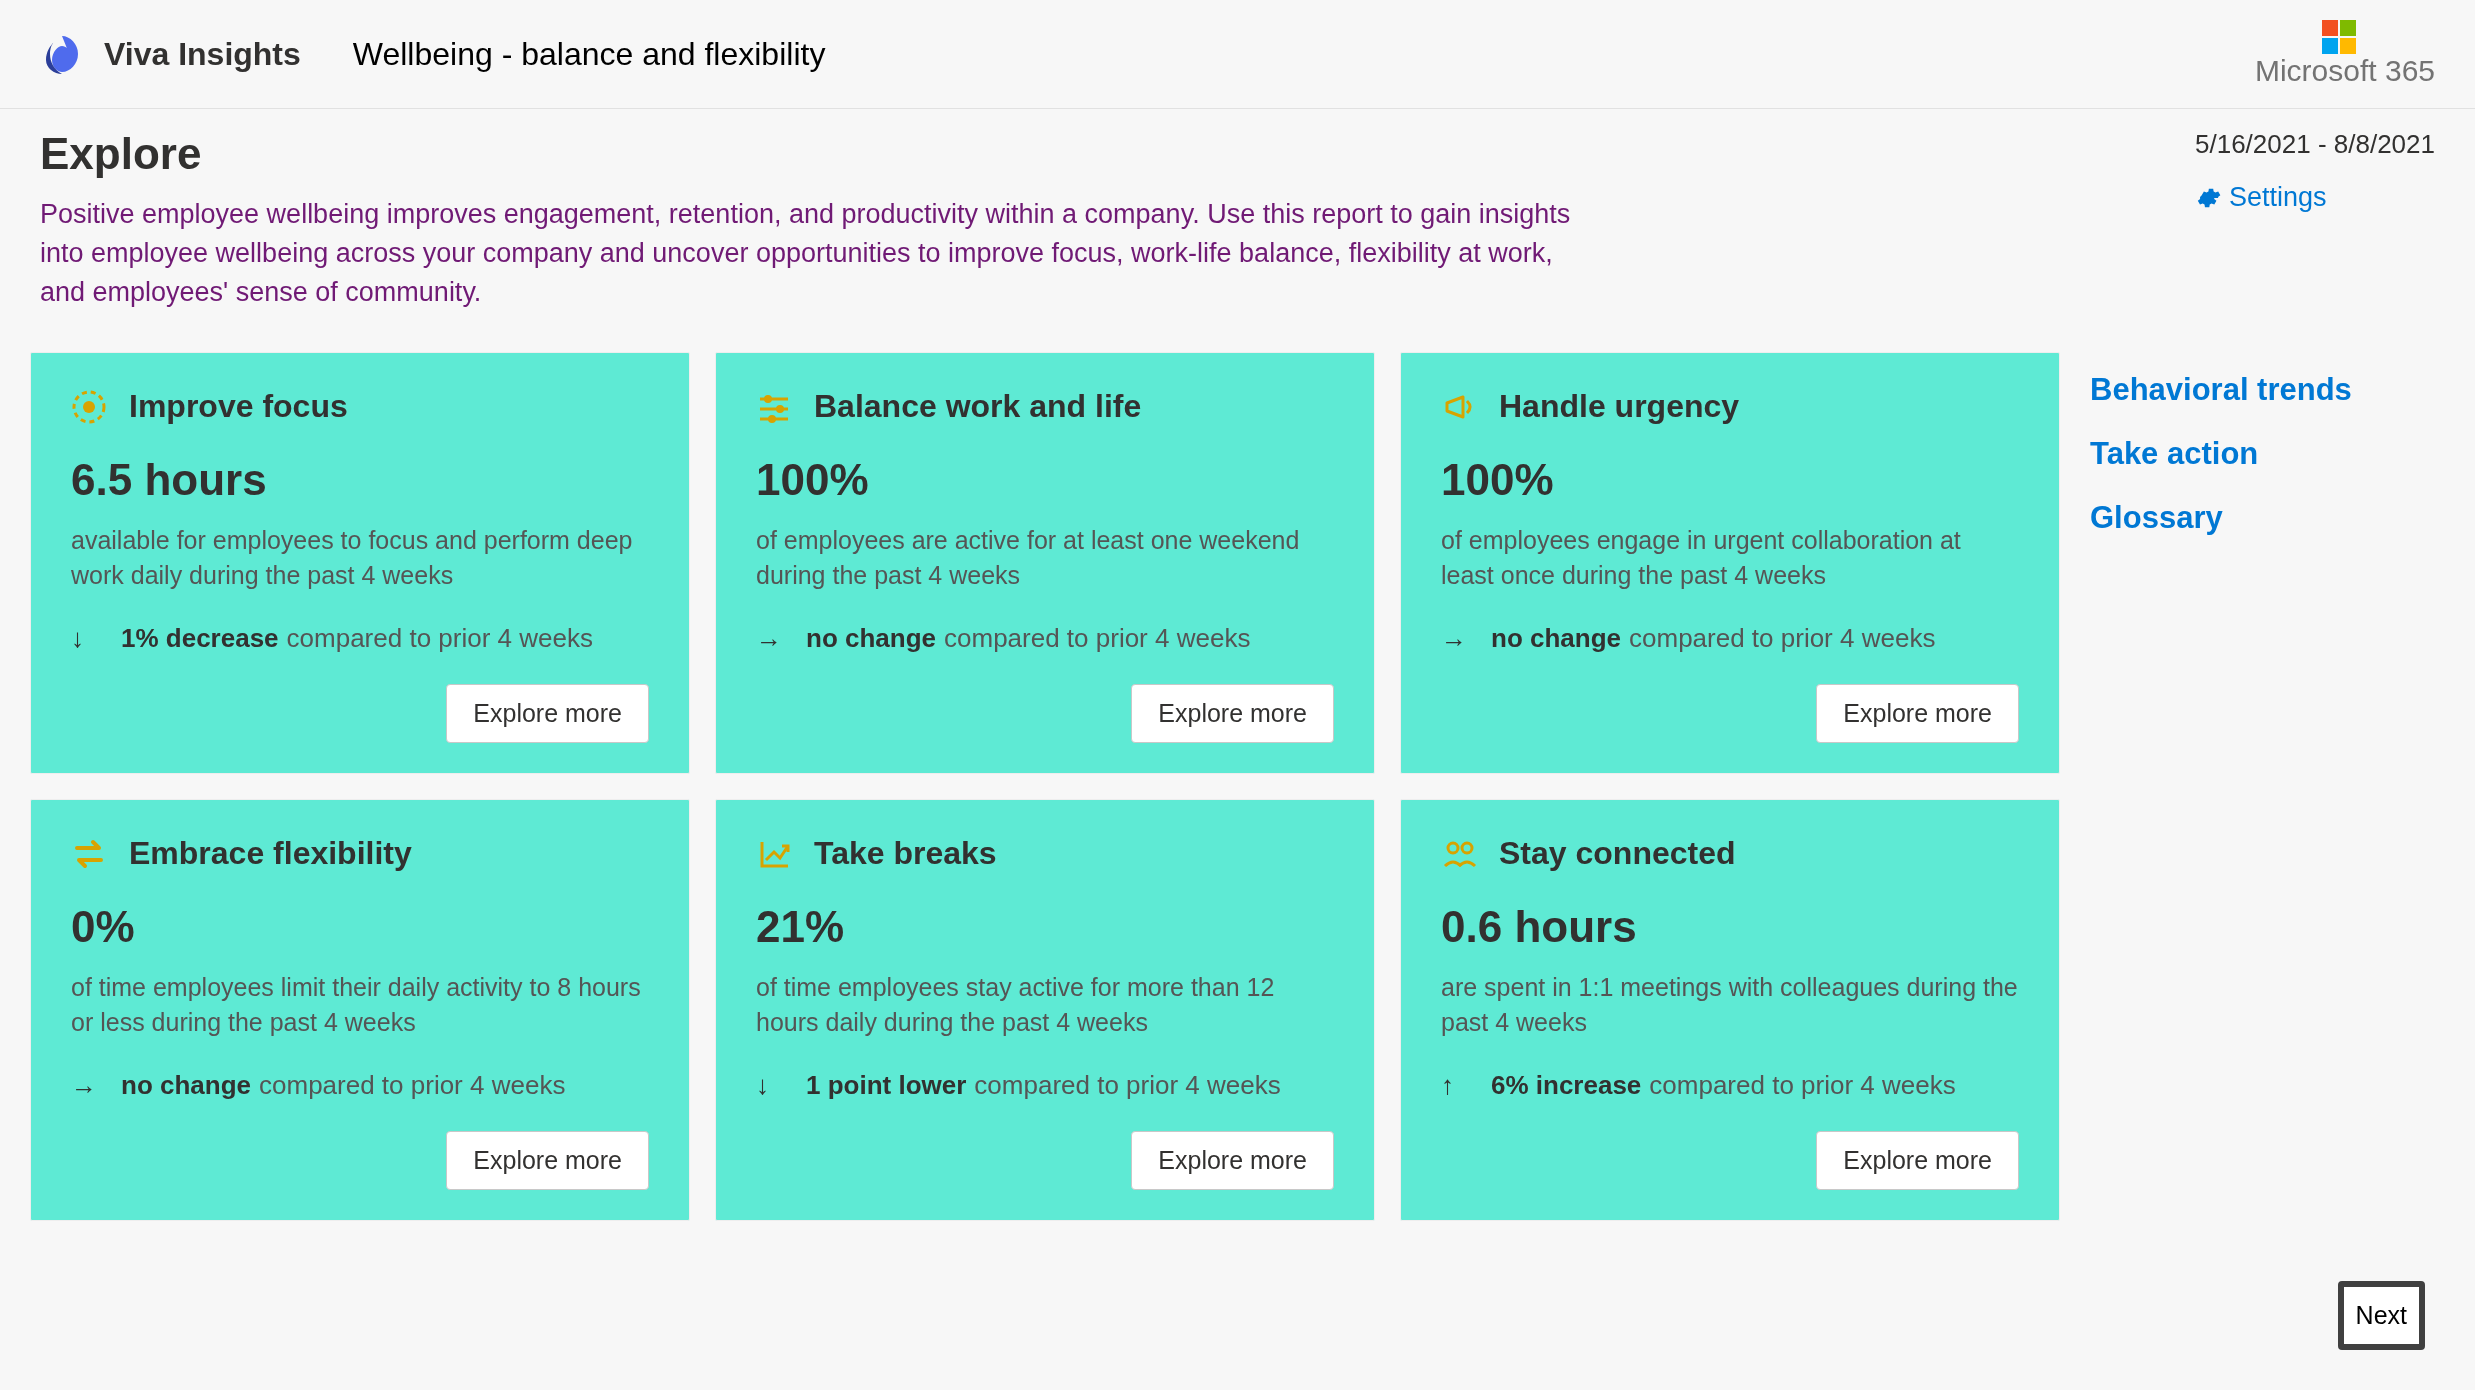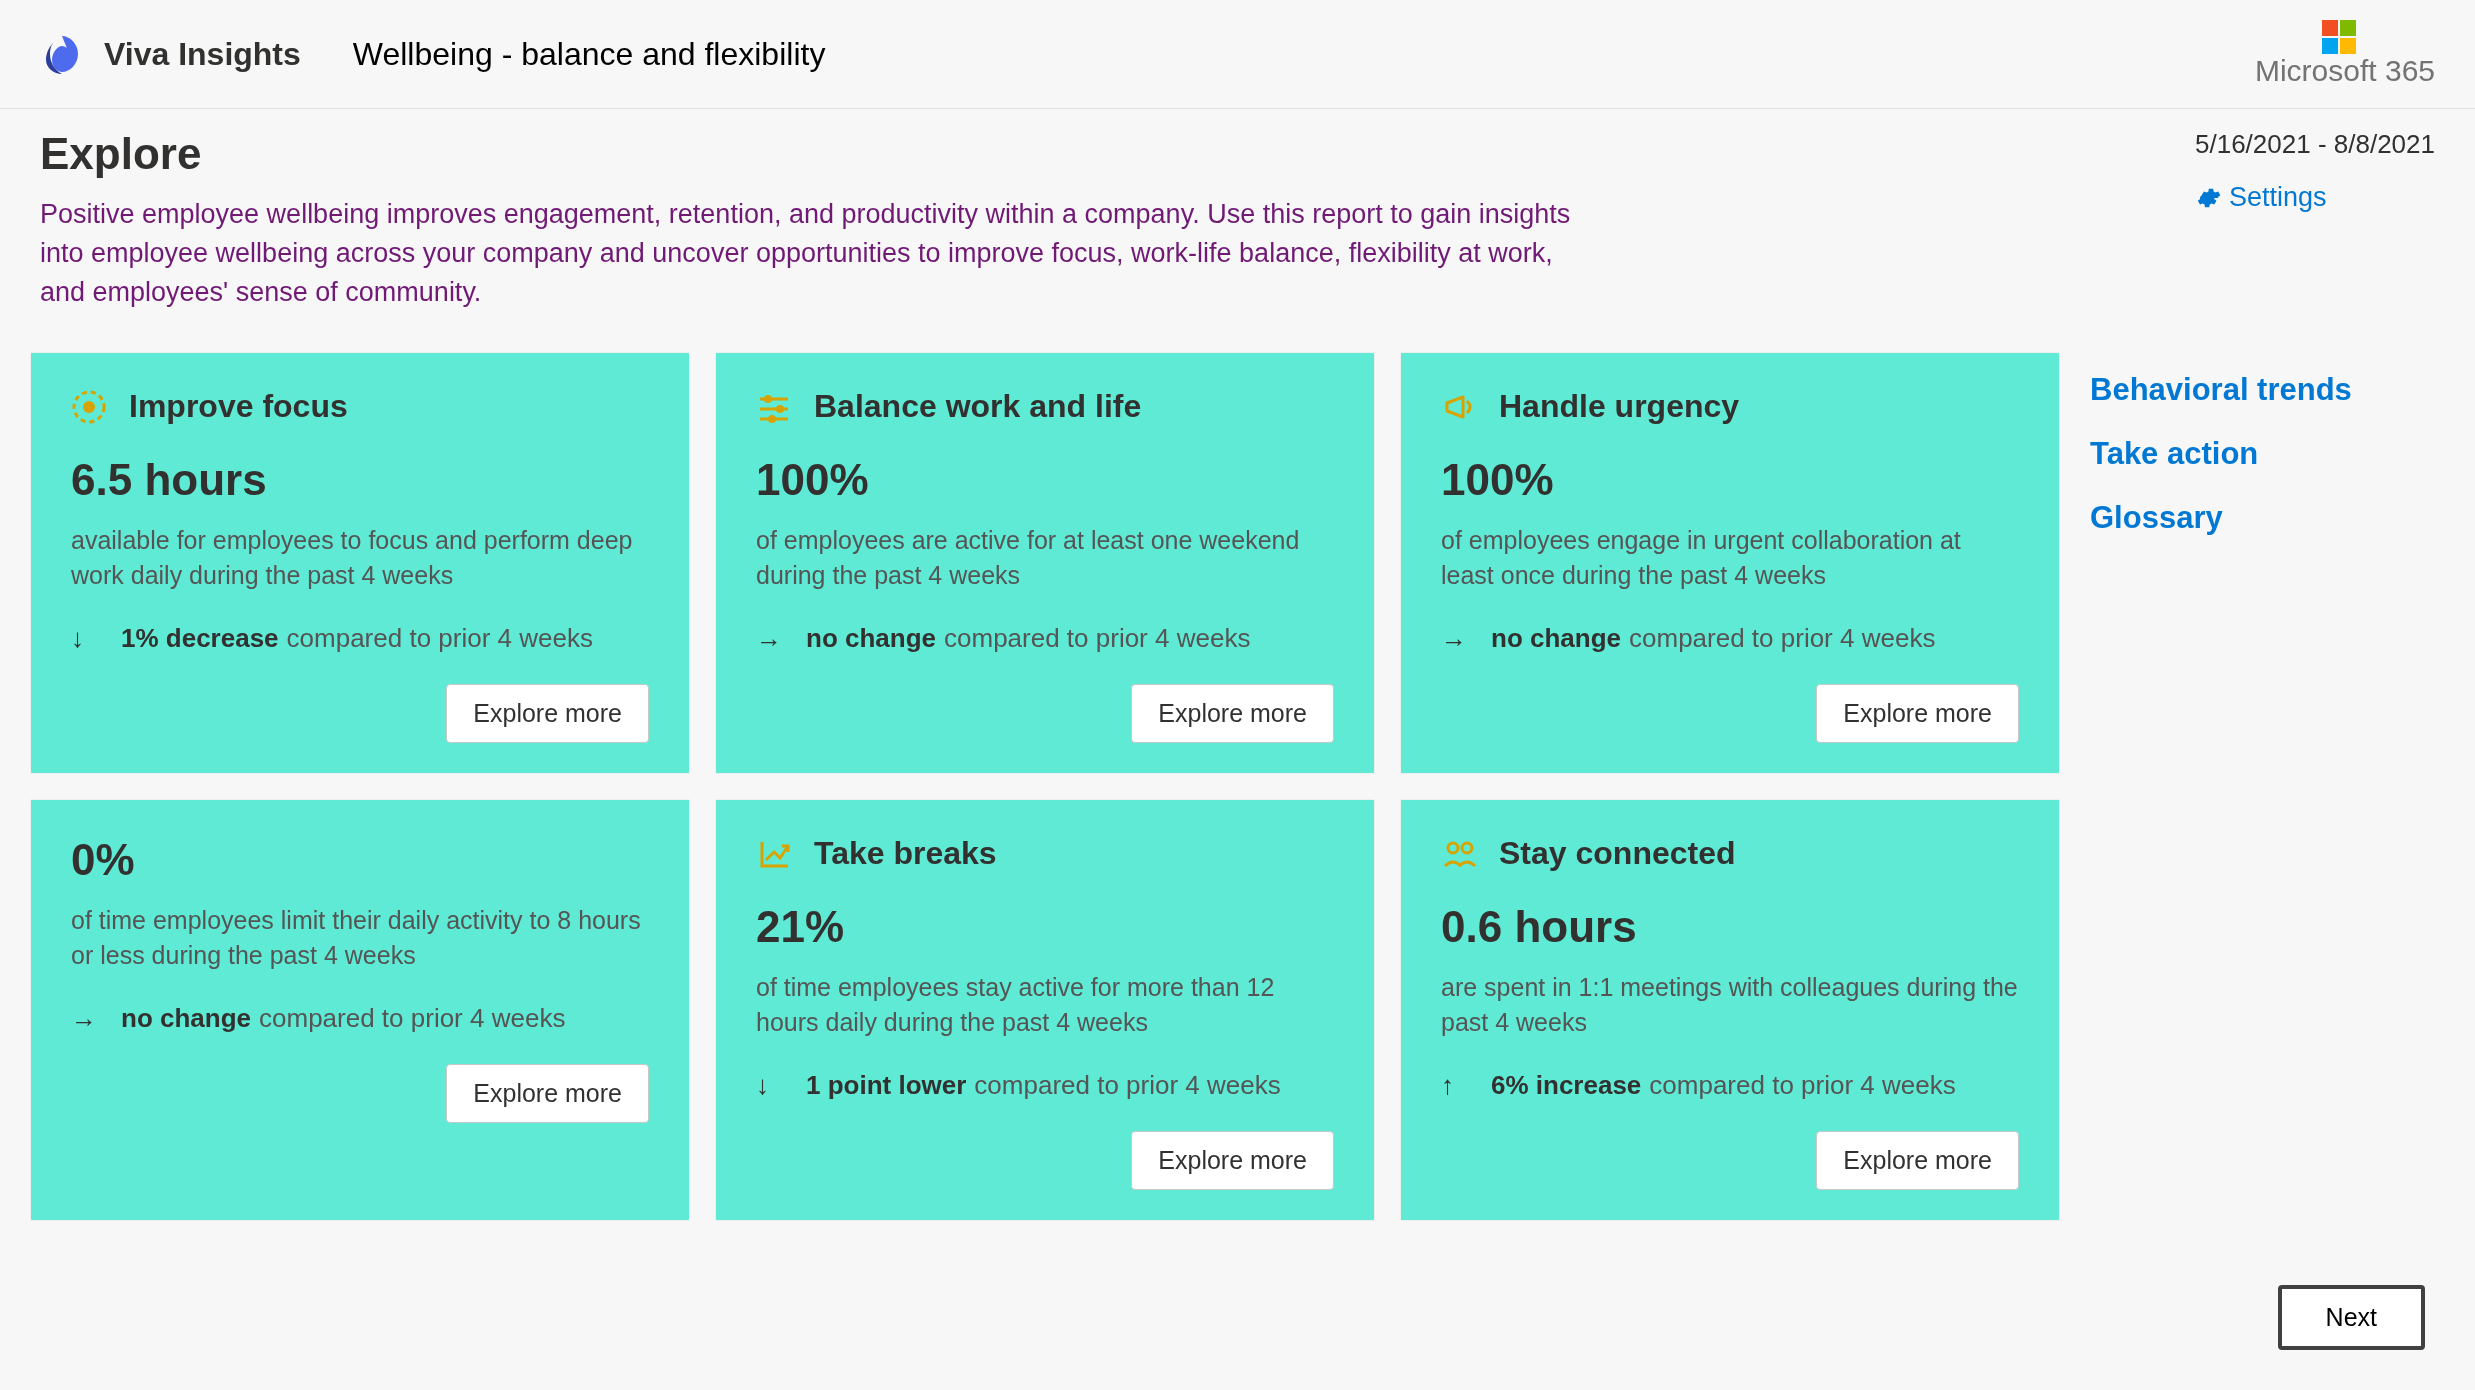--- a/index.html
+++ b/index.html
@@ -177,23 +177,23 @@
       text-decoration: none;
       cursor: pointer;
     }
 
     .footer {
       position: absolute;
       bottom: 40px;
       right: 50px;
     }
     .next-btn {
-      border: 4px solid #404040;
+      border: 6px solid #404040;
       background: #fff;
-      padding: 14px 44px;
+      padding: 14px 12px;
       font-size: 25px;
       border-radius: 4px;
       cursor: pointer;
     }
   </style>
 </head>
 <body>
 
 <div class="header">
   <span class="app-icon">
@@ -288,20 +288,27 @@
         <div class="trend-row">
           <span class="trend-arrow">→</span>
           <span class="trend-change">no change</span>
           <span>compared to prior 4 weeks</span>
         </div>
         <div class="explore-row">
           <button class="explore-btn">Explore more</button>
         </div>
       </div>
       <div class="card">
+        <div class="card-header">
+          <span class="card-icon"><svg viewBox="0 0 36 36">
+              <path d="M6 12 L28 12 L22 6" fill="none" stroke="#d8a300" stroke-width="4" stroke-linecap="round" stroke-linejoin="round"></path>
+              <path d="M30 24 L8 24 L14 30" fill="none" stroke="#d8a300" stroke-width="4" stroke-linecap="round" stroke-linejoin="round"></path>
+            </svg></span>
+          <span class="card-title">Embrace flexibility</span>
+        </div>
         <div class="metric">0%</div>
         <div class="metric-desc">of time employees limit their daily activity to 8 hours or less during the past 4 weeks</div>
         <div class="trend-row">
           <span class="trend-arrow">→</span>
           <span class="trend-change">no change</span>
           <span>compared to prior 4 weeks</span>
         </div>
         <div class="explore-row">
           <button class="explore-btn">Explore more</button>
         </div>

